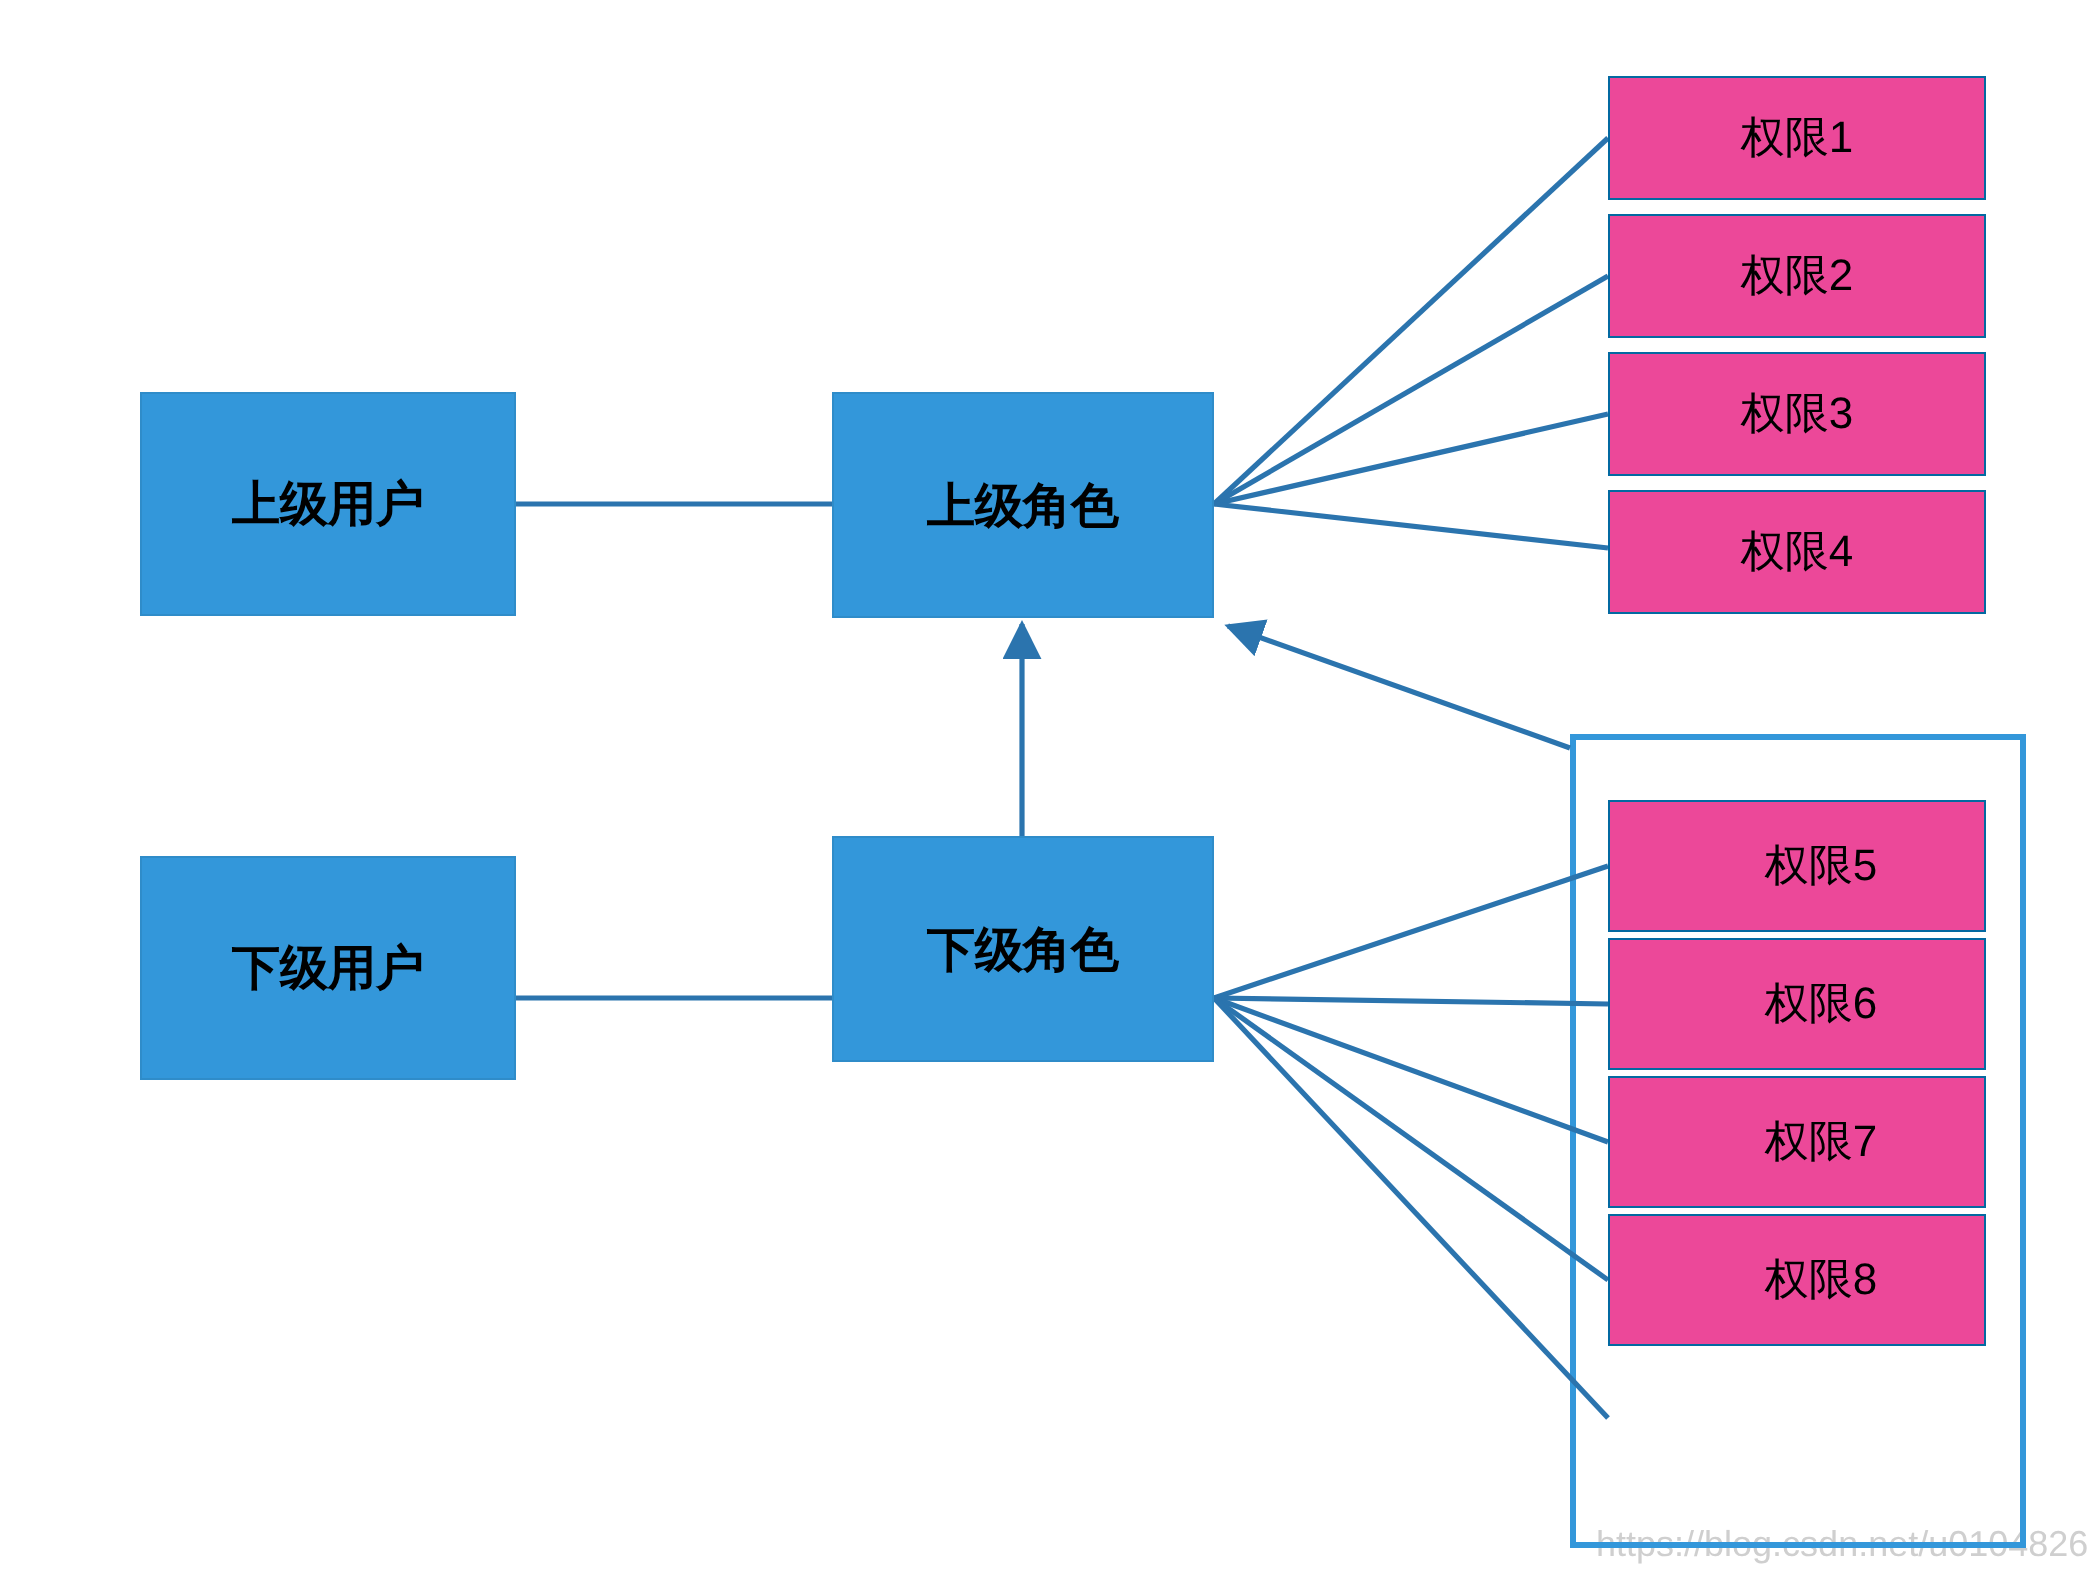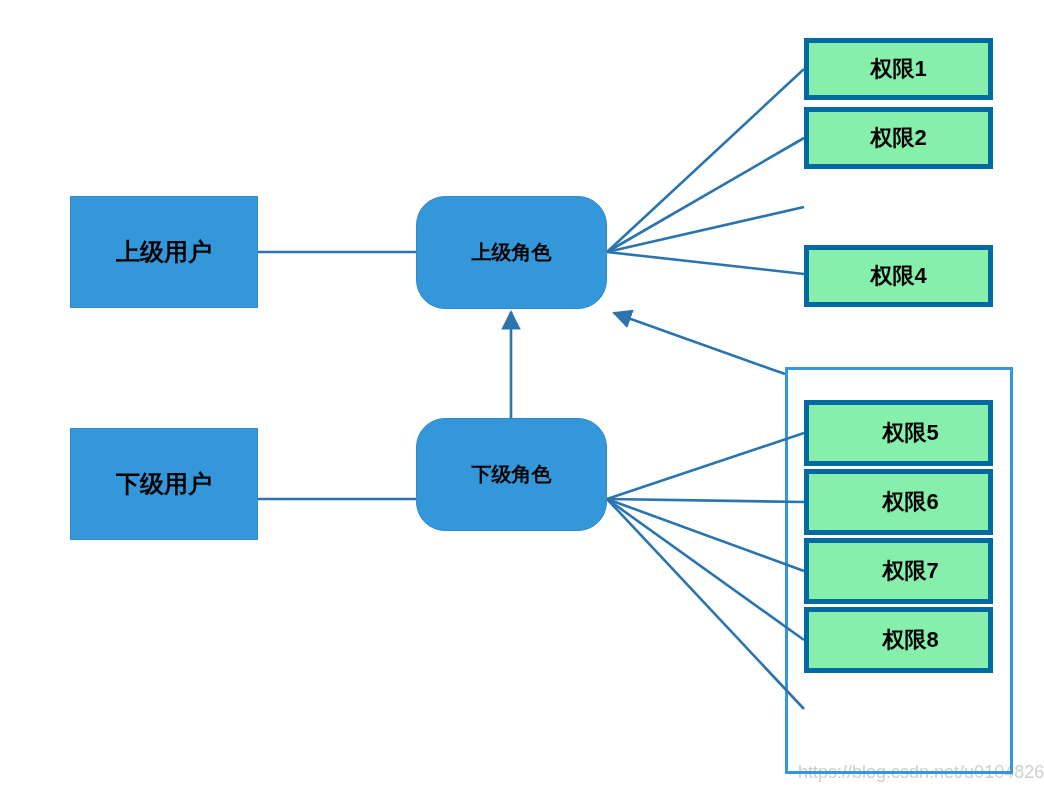--- a/index.html
+++ b/index.html
@@ -42,35 +42,34 @@
   }
   .node.big {
     width: 188px;
     height: 112px;
     font-size: 24px;
     margin-left: 38px;
   }
   .node.role {
     width: 191px;
     height: 113px;
-    font-size: 20px;
-    border-radius: 29px;
+    font-size: 24px;
   }
   .perm {
     position: absolute;
     left: 804px;
     width: 189px;
-    background: #86efac;
-    border: 5px solid #0369a1;
+    background: #ec4899;
+    border: 1px solid #0369a1;
     box-sizing: border-box;
     display: flex;
     align-items: center;
     justify-content: center;
     color: #000000;
-    font-weight: bold;
+    font-weight: normal;
     font-size: 22px;
     z-index: 4;
   }
   .perm-a { height: 62px; }
   .perm-b { height: 66px; padding-left: 24px; }
   .gbox {
     position: absolute;
     left: 785px;
     top: 367px;
     width: 228px;
@@ -138,20 +137,23 @@
   <div class="node role" style="left:416px; top:418px;align-items:center;">
     <span>下级角色</span>
   </div>
 
   <div class="perm perm-a" style="top:38px;">
     <span>权限1</span>
   </div>
   <div class="perm perm-a" style="top:107px;text-align:right;">
     <span>权限2</span>
   </div>
+  <div class="perm perm-a" style="top:176px;">
+    <span>权限3</span>
+  </div>
   <div class="perm perm-a" style="top:245px;">
     <span>权限4</span>
   </div>
 
   <div class="perm perm-b" style="top:400px;">
     <span>权限5</span>
   </div>
   <div class="perm perm-b" style="top:469px;">
     <span>权限6</span>
   </div>

